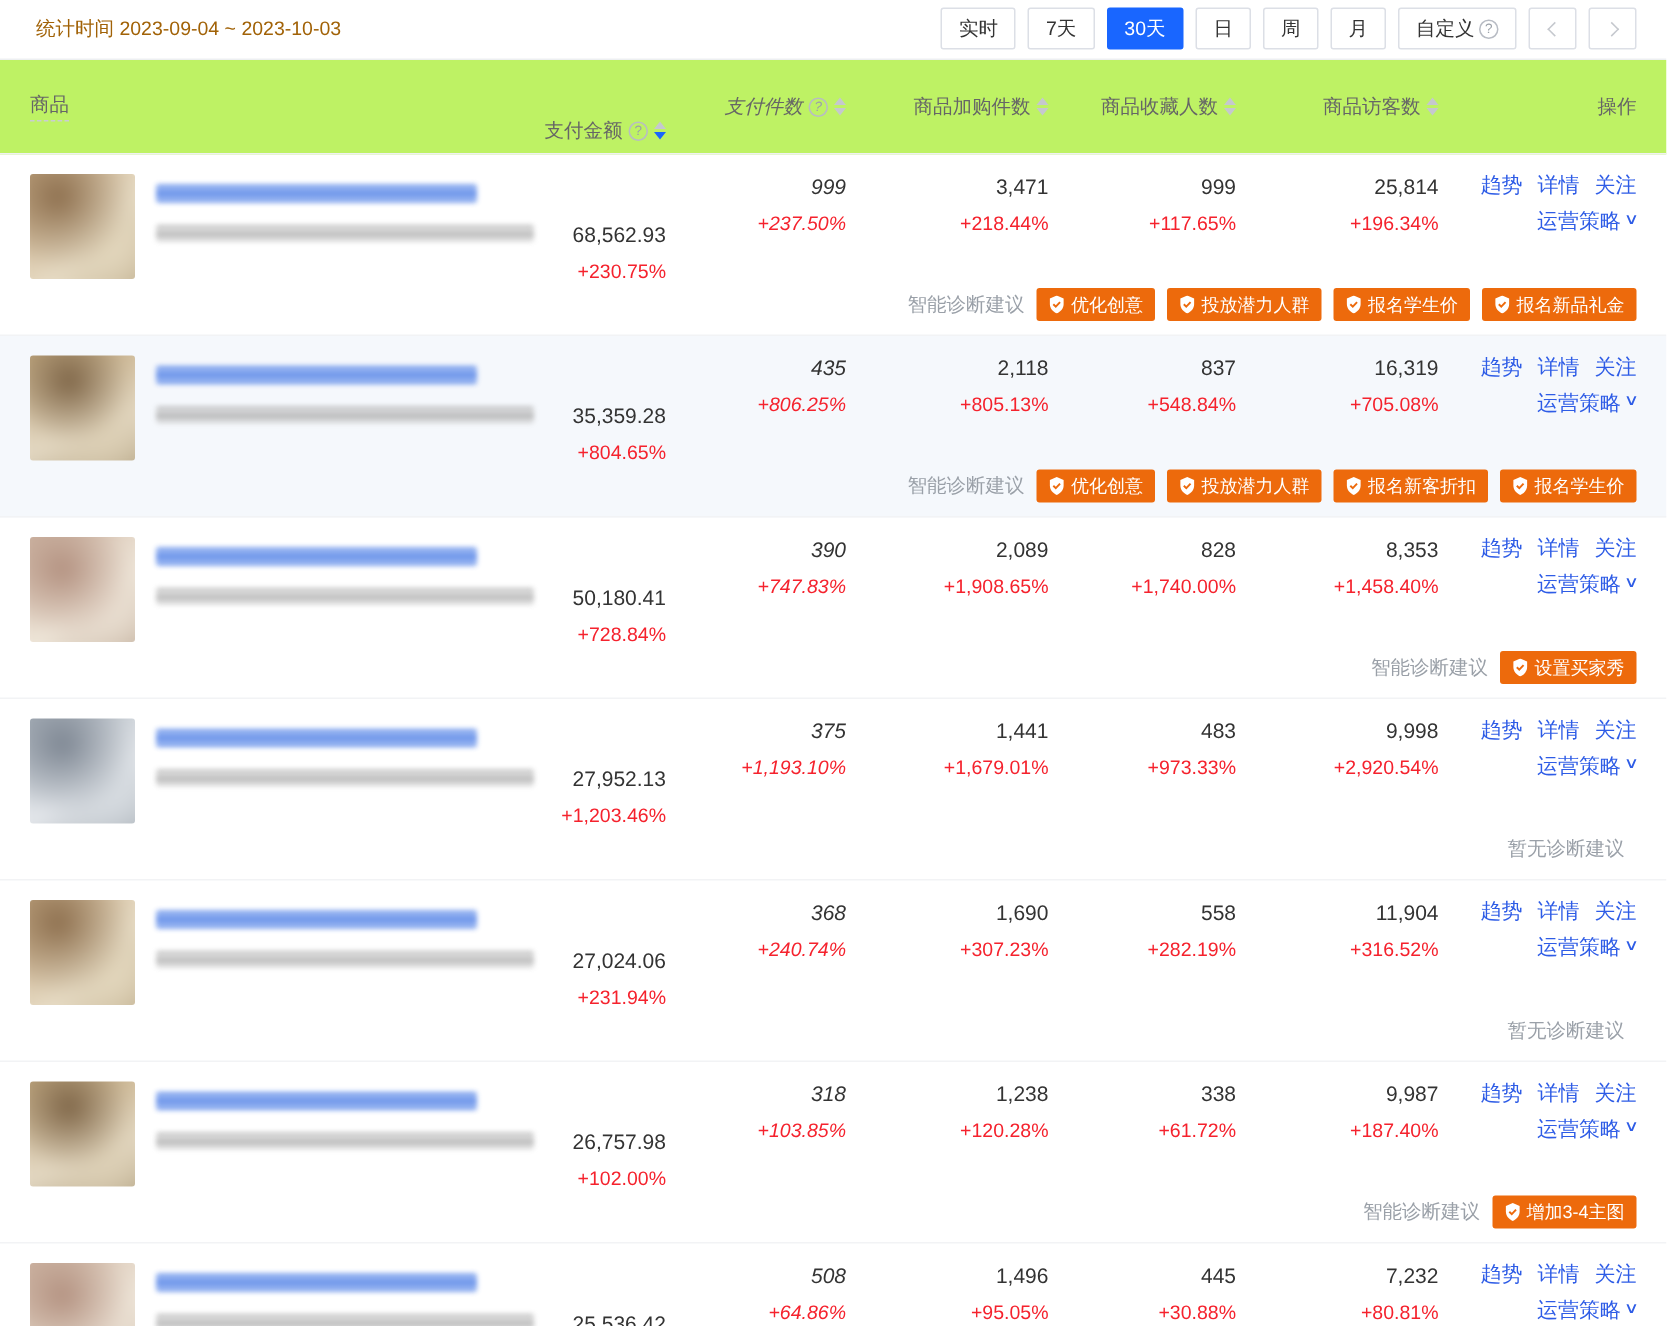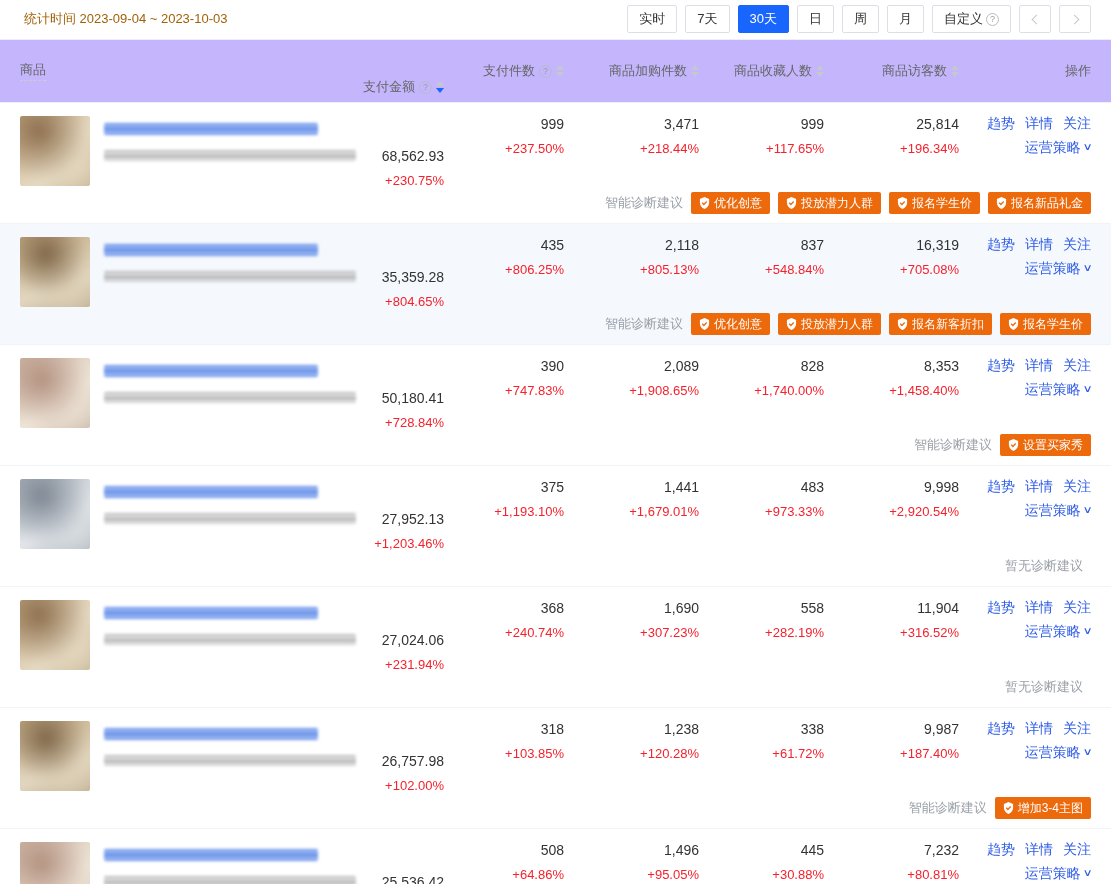--- a/index.html
+++ b/index.html
@@ -30,25 +30,25 @@
   .chev.right{ transform:rotate(-135deg); margin-right:2px; }
   .help{
     width:13px; height:13px; border:1px solid #b8bcc4; border-radius:50%;
     display:inline-flex; align-items:center; justify-content:center;
     color:#9aa0a8; font-size:9px; line-height:1; flex:0 0 auto;
   }
   .help::after{ content:"?"; }
   
   .thead{
     display:flex; align-items:center; padding:6px 20px; color:#666;
-    border-bottom:1px solid #f0f1f3; background:#c4b5fd;
+    border-bottom:1px solid #f0f1f3; background:#bef264;
   }
   .col-product{ flex:1 1 auto; min-width:0; }
   .col-amount { flex:0 0 100px;margin-top:32px; }
-  .col-count  { flex:0 0 120px; }
+  .col-count  { flex:0 0 120px;font-style:italic; }
   .col-cart   { flex:0 0 135px; }
   .col-fav    { flex:0 0 125px; }
   .col-visit  { flex:0 0 135px; }
   .col-ops    { flex:0 0 132px; }
   .num{ text-align:right; }
   .hcell{ display:inline-flex; align-items:center; justify-content:flex-end; gap:4px; width:100%; }
   .hcell .help{ width:13px; height:13px; }
   .product-h{ justify-content:flex-start; }
   .product-h .label{ border-bottom:1px dashed #c9cdd2; padding-bottom:1px; }
   .sorter{ display:inline-flex; flex-direction:column; gap:2px; }

